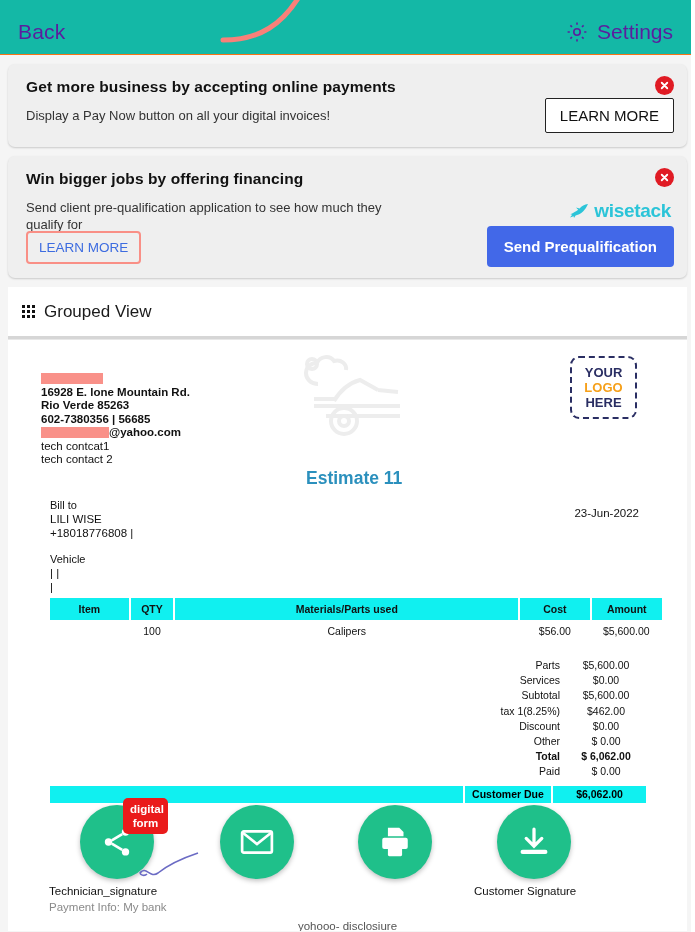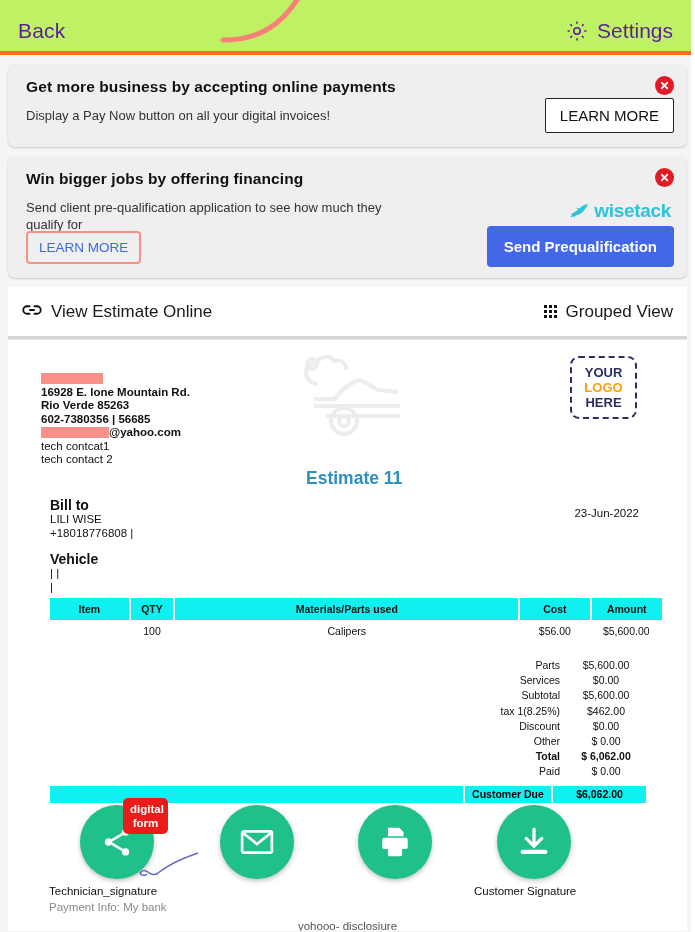--- a/index.html
+++ b/index.html
@@ -6,24 +6,24 @@
   html, body {
     width: 695px; height: 932px;
     font-family: "Liberation Sans", sans-serif;
     background: #ffffff;
     overflow: hidden;
   }
   .app { position: relative; width: 695px; height: 932px; background: #f5f5f5; }
 
   
   .topbar {
-    height: 55px; background: #bef264;
+    height: 55px; background: #14b8a6;
     display: flex; align-items: center; justify-content: space-between;
     padding: 10px 22px 0 18px;
-    border-bottom: 4px solid #f97316;
+    border-bottom: 1px solid #f97316;
   }
   .back-btn { color: #5b1e9e; font-size: 21px; letter-spacing: .2px; cursor: pointer; }
   .settings-wrap { display: flex; align-items: center; gap: 8px; cursor: pointer; }
   .settings-label { color: #5b1e9e; font-size: 21px; }
   .gear { width: 24px; height: 24px; display: block; }
 
   
   .banner {
     position: relative;
     margin: 9px 8px 0 8px;
@@ -103,21 +103,21 @@
     position: absolute; right: 50px; top: 16px;
     width: 67px; height: 63px;
     border: 2px dashed #2a2e63; border-radius: 9px;
     display: flex; flex-direction: column; align-items: center; justify-content: center;
     line-height: 15px;
   }
   .logo-box div { font-size: 13px; font-weight: bold; color: #2a2e63; }
   .logo-box div.orange { color: #f6a01a; }
 
   .billto { position: absolute; left: 42px; top: 158px; }
-  .billto .b { font-size: 14px; font-weight: bold; color: #111; line-height: 14px; }
+  .billto .b { font-size: 11px; font-weight: normal; color: #111; line-height: 14px; }
   .billto .n { font-size: 11.5px; color: #111; line-height: 14px; }
   .docdate { position: absolute; right: 48px; top: 167px; font-size: 11.5px; color: #111; }
 
   table.items { position: absolute; left: 42px; top: 258px; width: 612px; border-collapse: collapse; }
   table.items th {
     background: #10f0f0; font-size: 10.5px; font-weight: bold; color: #111;
     padding: 5px 0; text-align: center; border-right: 2px solid #fff;
   }
   table.items th:last-child { border-right: none; }
   table.items td { font-size: 10.5px; color: #111; padding: 5px 0; text-align: center; }
@@ -212,30 +212,20 @@
       <svg width="24" height="18" viewBox="0 0 24 18" fill="#2bc4d8">
         <path d="M22 2c-3.4.5-6.4 2.2-8.4 4.4L10 5.6l2.2 2.2C10 9.4 7.6 11 4.4 12.2l1.8.6L4 15.6l3.6-1.4.4 1.8 1.6-2.6c4-.6 8.4-3.8 11-8.6.6-1 1-2 1.4-2.8z"></path>
       </svg>
       <span class="wisetack-text">wisetack</span>
     </div>
     <div class="learn-link">LEARN MORE</div>
     <button class="send-preq">Send Prequalification</button>
   </div>
 
   <div class="actionrow">
-    <div class="act-left">
-      <span>
-        <svg width="20" height="14" viewBox="0 0 24 16" fill="none" stroke="#111" stroke-width="2.2" stroke-linecap="round">
-          <path d="M9.5 8H14.5"></path>
-          <path d="M9 3.5H6a4.5 4.5 0 0 0 0 9h3"></path>
-          <path d="M15 3.5h3a4.5 4.5 0 0 1 0 9h-3"></path>
-        </svg>
-      </span>
-      <span class="lbl">View Estimate Online</span>
-    </div>
     <div class="act-right">
       <span class="grid-icon">
         <i></i>
           <i></i>
           <i></i>
           <i></i>
           <i></i>
           <i></i>
           <i></i>
           <i></i>

